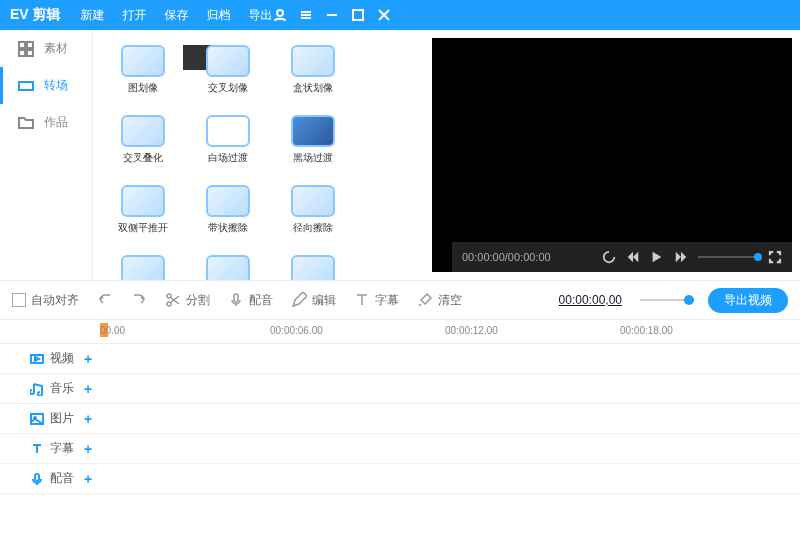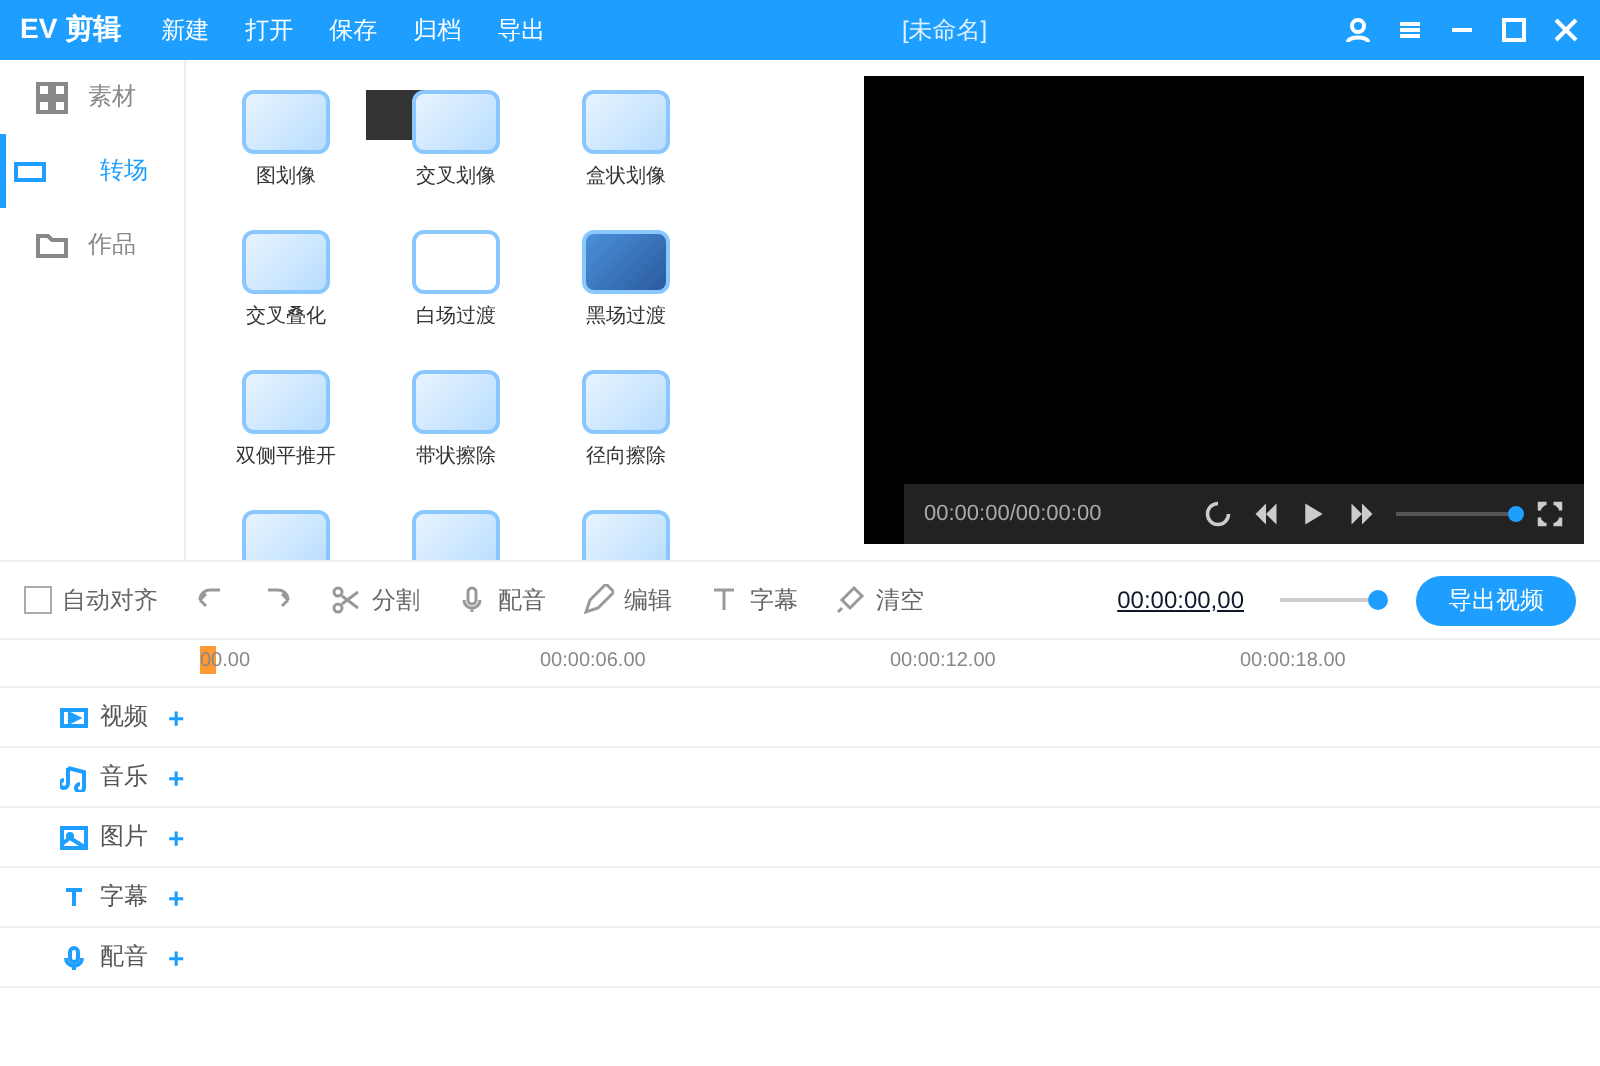--- a/index.html
+++ b/index.html
@@ -7,21 +7,21 @@
 .header{height:30px;background:#1E9FFF;display:flex;align-items:center;color:#fff;padding:0 10px;}
 .logo{font-weight:bold;font-size:14px;margin-right:20px;}
 .menu{display:flex;gap:18px;}
 .menu span{cursor:pointer;}
 .title-center{flex:1;text-align:center;color:#e0f0ff;}
 .win-controls{display:flex;gap:12px;align-items:center;}
 .win-controls svg{width:14px;height:14px;fill:none;stroke:#fff;stroke-width:2;}
 .main{display:flex;height:250px;}
 .sidebar{width:93px;border-right:1px solid #eee;}
 .sidebar-item{display:flex;align-items:center;gap:10px;padding:10px 18px;color:#888;cursor:pointer;}
-.sidebar-item.active{color:#1E9FFF;border-left:3px solid #1E9FFF;padding-left:4px;justify-content:space-between;}
+.sidebar-item.active{color:#1E9FFF;border-left:3px solid #1E9FFF;padding-left:15px;}
 .sidebar-item svg{width:16px;height:16px;stroke:currentColor;fill:none;stroke-width:2;}
 .transitions{flex:1;padding:15px 10px;display:grid;grid-template-columns:repeat(3,80px);grid-auto-rows:60px;gap:10px 5px;overflow:hidden;}
 .trans-item{display:flex;flex-direction:column;align-items:center;gap:4px;cursor:pointer;}
 .trans-icon{width:44px;height:32px;border:2px solid #8ac7ff;border-radius:6px;background:linear-gradient(135deg,#e8f4ff,#b8ddff);position:relative;}
 .trans-icon.dark{background:linear-gradient(135deg,#4a90d9,#2b5a9e);}
 .trans-icon.white{background:#fff;}
 .trans-label{font-size:10px;color:#333;}
 .trans-black{position:absolute;top:0;right:-50px;width:50px;height:25px;background:#333;}
 .preview{width:360px;background:#000;display:flex;flex-direction:column;margin:8px 8px 8px 0;}
 .preview-video{flex:1;background:#000;}
@@ -53,21 +53,20 @@
 
 <div class="header">
   <span class="logo">EV 剪辑</span>
   <div class="menu">
     <span>新建</span>
     <span>打开</span>
     <span>保存</span>
     <span>归档</span>
     <span>导出</span>
   </div>
-  <div class="title-center">[未命名]</div>
   <div class="win-controls">
     <svg>
         <circle cx="7" cy="5" r="3"></circle>
         <path d="M2 13c0-3 10-3 10 0"></path>
       </svg>
     <svg>
         <path d="M2 4h10M2 7h10M2 10h10"></path>
       </svg>
     <svg>
         <path d="M2 7h10"></path>

